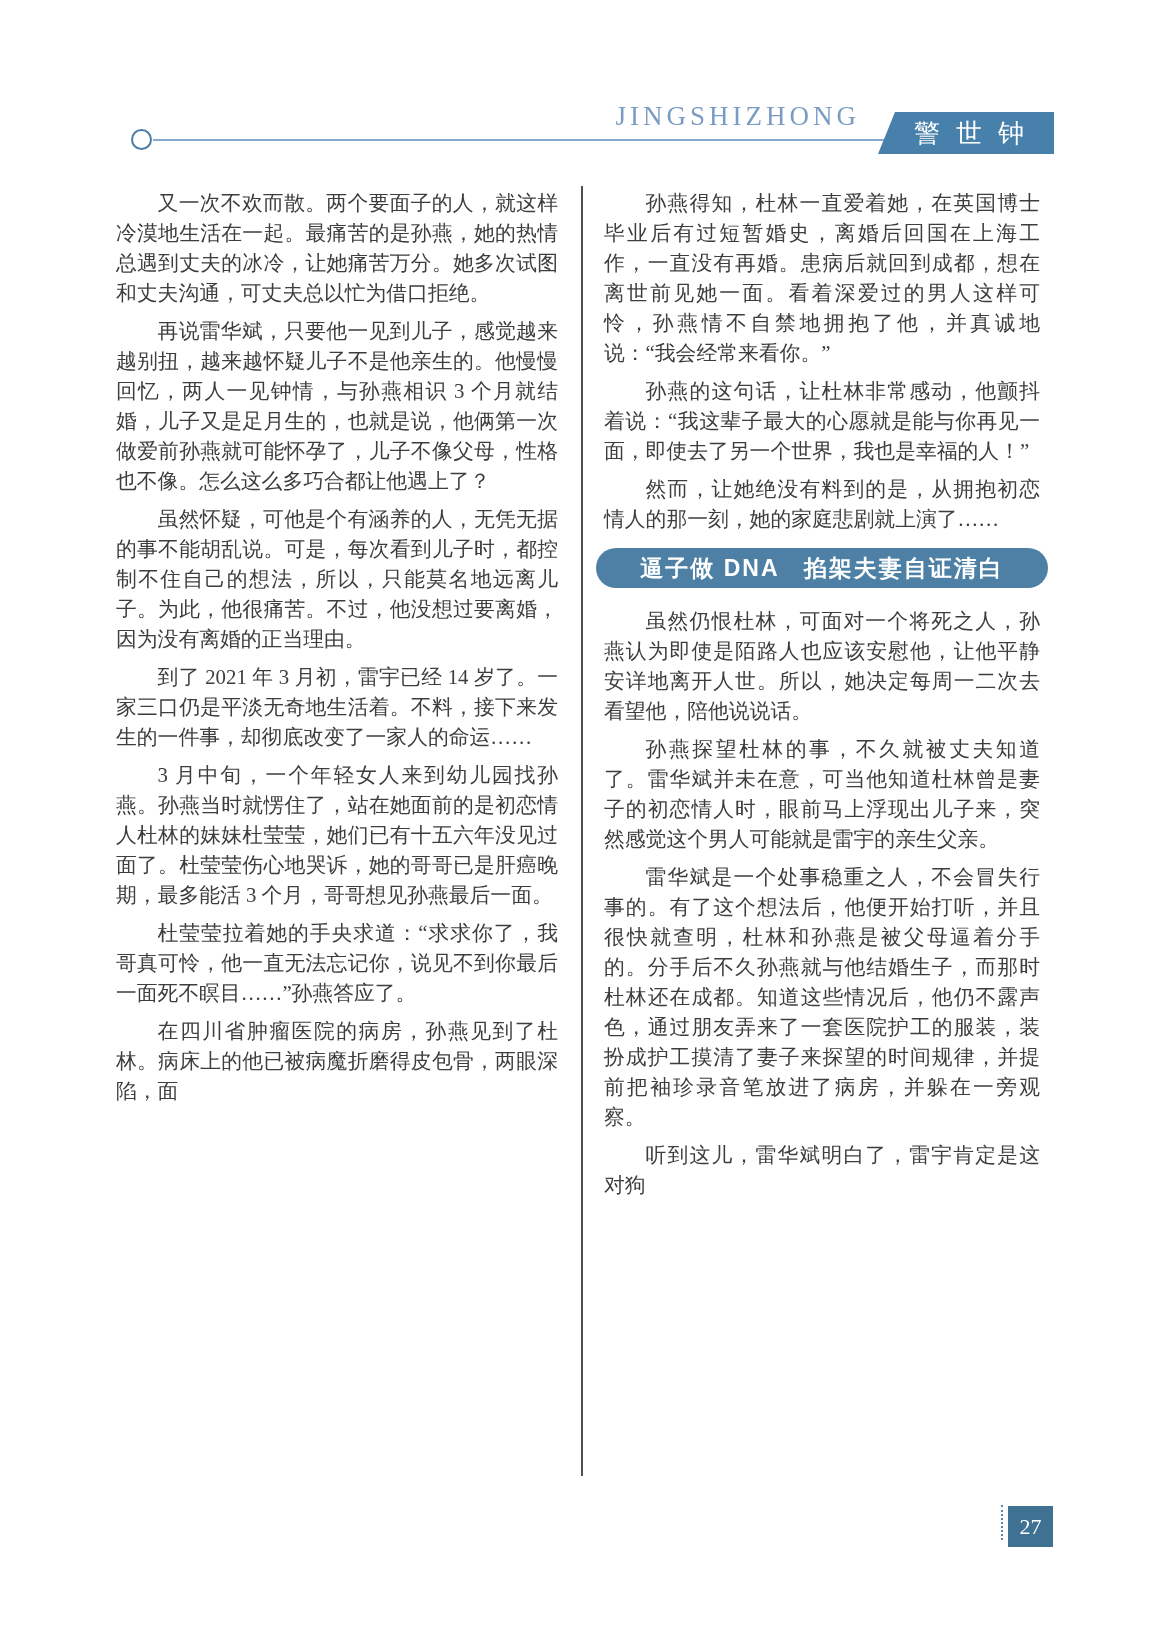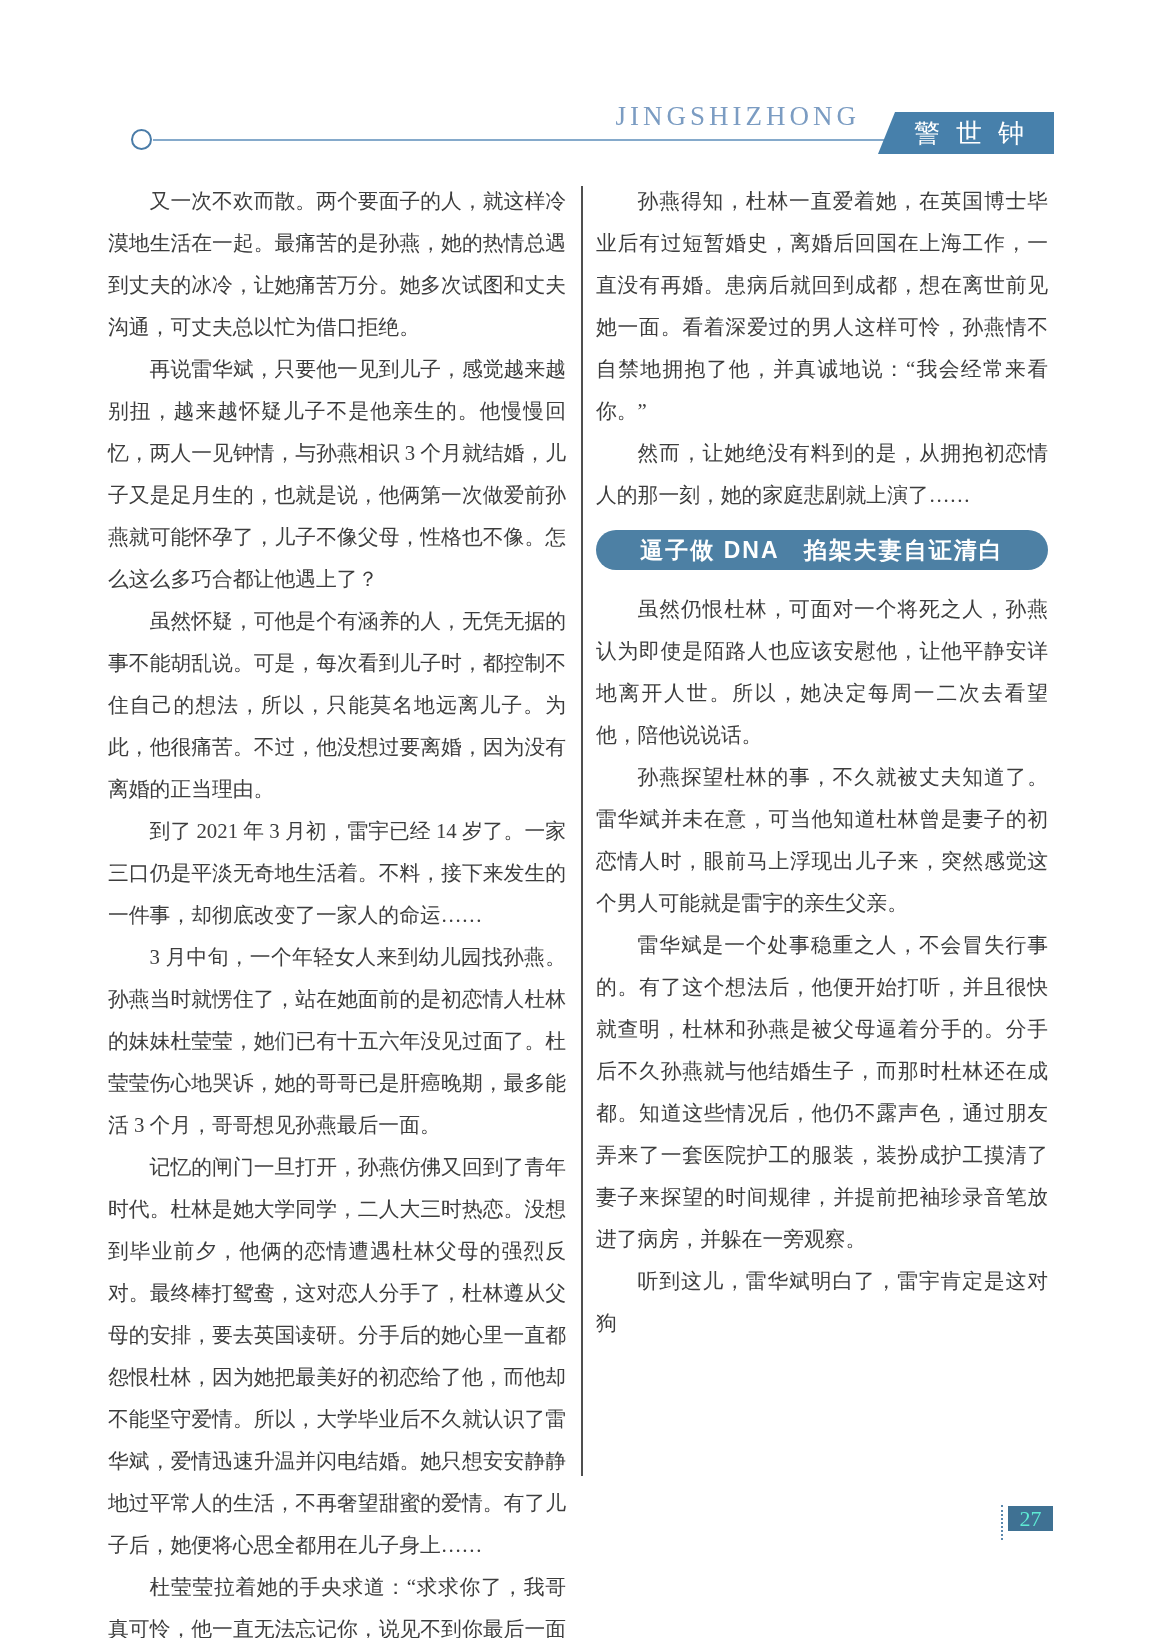--- a/index.html
+++ b/index.html
@@ -43,22 +43,22 @@
   }
 
   
   .col-left  { position: absolute; left: 108px; top: 180px; width: 458px; }
   .col-right { position: absolute; left: 596px; top: 180px; width: 452px; }
   .divider   {
     position: absolute; left: 581px; top: 186px;
     width: 1.5px; height: 1290px; background: #4f4f4f;
   }
   .para {
-    margin: 0; text-indent: 2em;
-    font-size: 20.8px; line-height: 42px;
+    margin: 8px; text-indent: 2em;
+    font-size: 20.8px; line-height: 30px;
     text-align: justify; text-justify: inter-ideograph;
     color: #3d3d3d;
   }
   .para.noindent { text-indent: 0; }
 
   .section-heading {
     margin: 14px 0 18px 0; height: 40px; border-radius: 20px;
     background: #4d80a4; color: #ffffff;
     display: flex; align-items: center; justify-content: center;
     font-family: "Liberation Sans", "DejaVu Sans", sans-serif;
@@ -66,22 +66,22 @@
     white-space: nowrap;
   }
 
   
   .page-num-dots {
     position: absolute; left: 1001px; top: 1505px;
     height: 35px; width: 0; border-left: 2px dotted #5b88ad;
   }
   .page-num {
     position: absolute; left: 1008px; top: 1506px;
-    width: 45px; height: 25px; background: #3f7193;
-    color: #5eead4; font-size: 22px;
+    width: 45px; height: 41px; background: #3f7193;
+    color: #ffffff; font-size: 22px;
     display: flex; align-items: center; justify-content: center;
   }
 </style>
 </head>
 <body>
 
 <div class="page">
 
   <div class="circle"></div>
   <div class="hline"></div>
@@ -89,30 +89,30 @@
   <div class="brand-box">
     <span>警世钟</span>
   </div>
 
   <div class="col-left">
       <p class="para">又一次不欢而散。两个要面子的人，就这样冷漠地生活在一起。最痛苦的是孙燕，她的热情总遇到丈夫的冰冷，让她痛苦万分。她多次试图和丈夫沟通，可丈夫总以忙为借口拒绝。</p>
       <p class="para">再说雷华斌，只要他一见到儿子，感觉越来越别扭，越来越怀疑儿子不是他亲生的。他慢慢回忆，两人一见钟情，与孙燕相识 3 个月就结婚，儿子又是足月生的，也就是说，他俩第一次做爱前孙燕就可能怀孕了，儿子不像父母，性格也不像。怎么这么多巧合都让他遇上了？</p>
       <p class="para">虽然怀疑，可他是个有涵养的人，无凭无据的事不能胡乱说。可是，每次看到儿子时，都控制不住自己的想法，所以，只能莫名地远离儿子。为此，他很痛苦。不过，他没想过要离婚，因为没有离婚的正当理由。</p>
       <p class="para">到了 2021 年 3 月初，雷宇已经 14 岁了。一家三口仍是平淡无奇地生活着。不料，接下来发生的一件事，却彻底改变了一家人的命运……</p>
       <p class="para">3 月中旬，一个年轻女人来到幼儿园找孙燕。孙燕当时就愣住了，站在她面前的是初恋情人杜林的妹妹杜莹莹，她们已有十五六年没见过面了。杜莹莹伤心地哭诉，她的哥哥已是肝癌晚期，最多能活 3 个月，哥哥想见孙燕最后一面。</p>
-      <p class="para">记忆的闸门一旦打开，孙燕仿佛又回到了青年时代。杜林是她大学同学，二人大三时热恋。没想到毕业前夕，他俩的恋情遭遇杜林父母的强烈反对。最终棒打鸳鸯，这对恋人分手了，杜林遵从父母的安排，要去英国读研。分手后的她心里一直都怨恨杜林，因为她把最美好的初恋给了他，而他却不能坚守爱情。所以，大学毕业后不久就认识了雷华斌，爱情迅速升温并闪电结婚。她只想安安静静地过平常人的生活，不再奢望甜蜜的爱情。有了儿子后，她便将心思全都用在儿子身上……</p>
       <p class="para">杜莹莹拉着她的手央求道：“求求你了，我哥真可怜，他一直无法忘记你，说见不到你最后一面死不瞑目……”孙燕答应了。</p>
       <p class="para">在四川省肿瘤医院的病房，孙燕见到了杜林。病床上的他已被病魔折磨得皮包骨，两眼深陷，面</p>
     </div>
 
   <div class="divider"></div>
 
   <div class="col-right">
     <div>
         <p class="para">孙燕得知，杜林一直爱着她，在英国博士毕业后有过短暂婚史，离婚后回国在上海工作，一直没有再婚。患病后就回到成都，想在离世前见她一面。看着深爱过的男人这样可怜，孙燕情不自禁地拥抱了他，并真诚地说：“我会经常来看你。”</p>
+        <p class="para">孙燕的这句话，让杜林非常感动，他颤抖着说：“我这辈子最大的心愿就是能与你再见一面，即使去了另一个世界，我也是幸福的人！”</p>
         <p class="para">然而，让她绝没有料到的是，从拥抱初恋情人的那一刻，她的家庭悲剧就上演了……</p>
       </div>
     <div class="section-heading">逼子做 DNA　掐架夫妻自证清白</div>
     <div>
         <p class="para">虽然仍恨杜林，可面对一个将死之人，孙燕认为即使是陌路人也应该安慰他，让他平静安详地离开人世。所以，她决定每周一二次去看望他，陪他说说话。</p>
         <p class="para">孙燕探望杜林的事，不久就被丈夫知道了。雷华斌并未在意，可当他知道杜林曾是妻子的初恋情人时，眼前马上浮现出儿子来，突然感觉这个男人可能就是雷宇的亲生父亲。</p>
         <p class="para">雷华斌是一个处事稳重之人，不会冒失行事的。有了这个想法后，他便开始打听，并且很快就查明，杜林和孙燕是被父母逼着分手的。分手后不久孙燕就与他结婚生子，而那时杜林还在成都。知道这些情况后，他仍不露声色，通过朋友弄来了一套医院护工的服装，装扮成护工摸清了妻子来探望的时间规律，并提前把袖珍录音笔放进了病房，并躲在一旁观察。</p>
         <p class="para">听到这儿，雷华斌明白了，雷宇肯定是这对狗</p>
       </div>
   </div>

